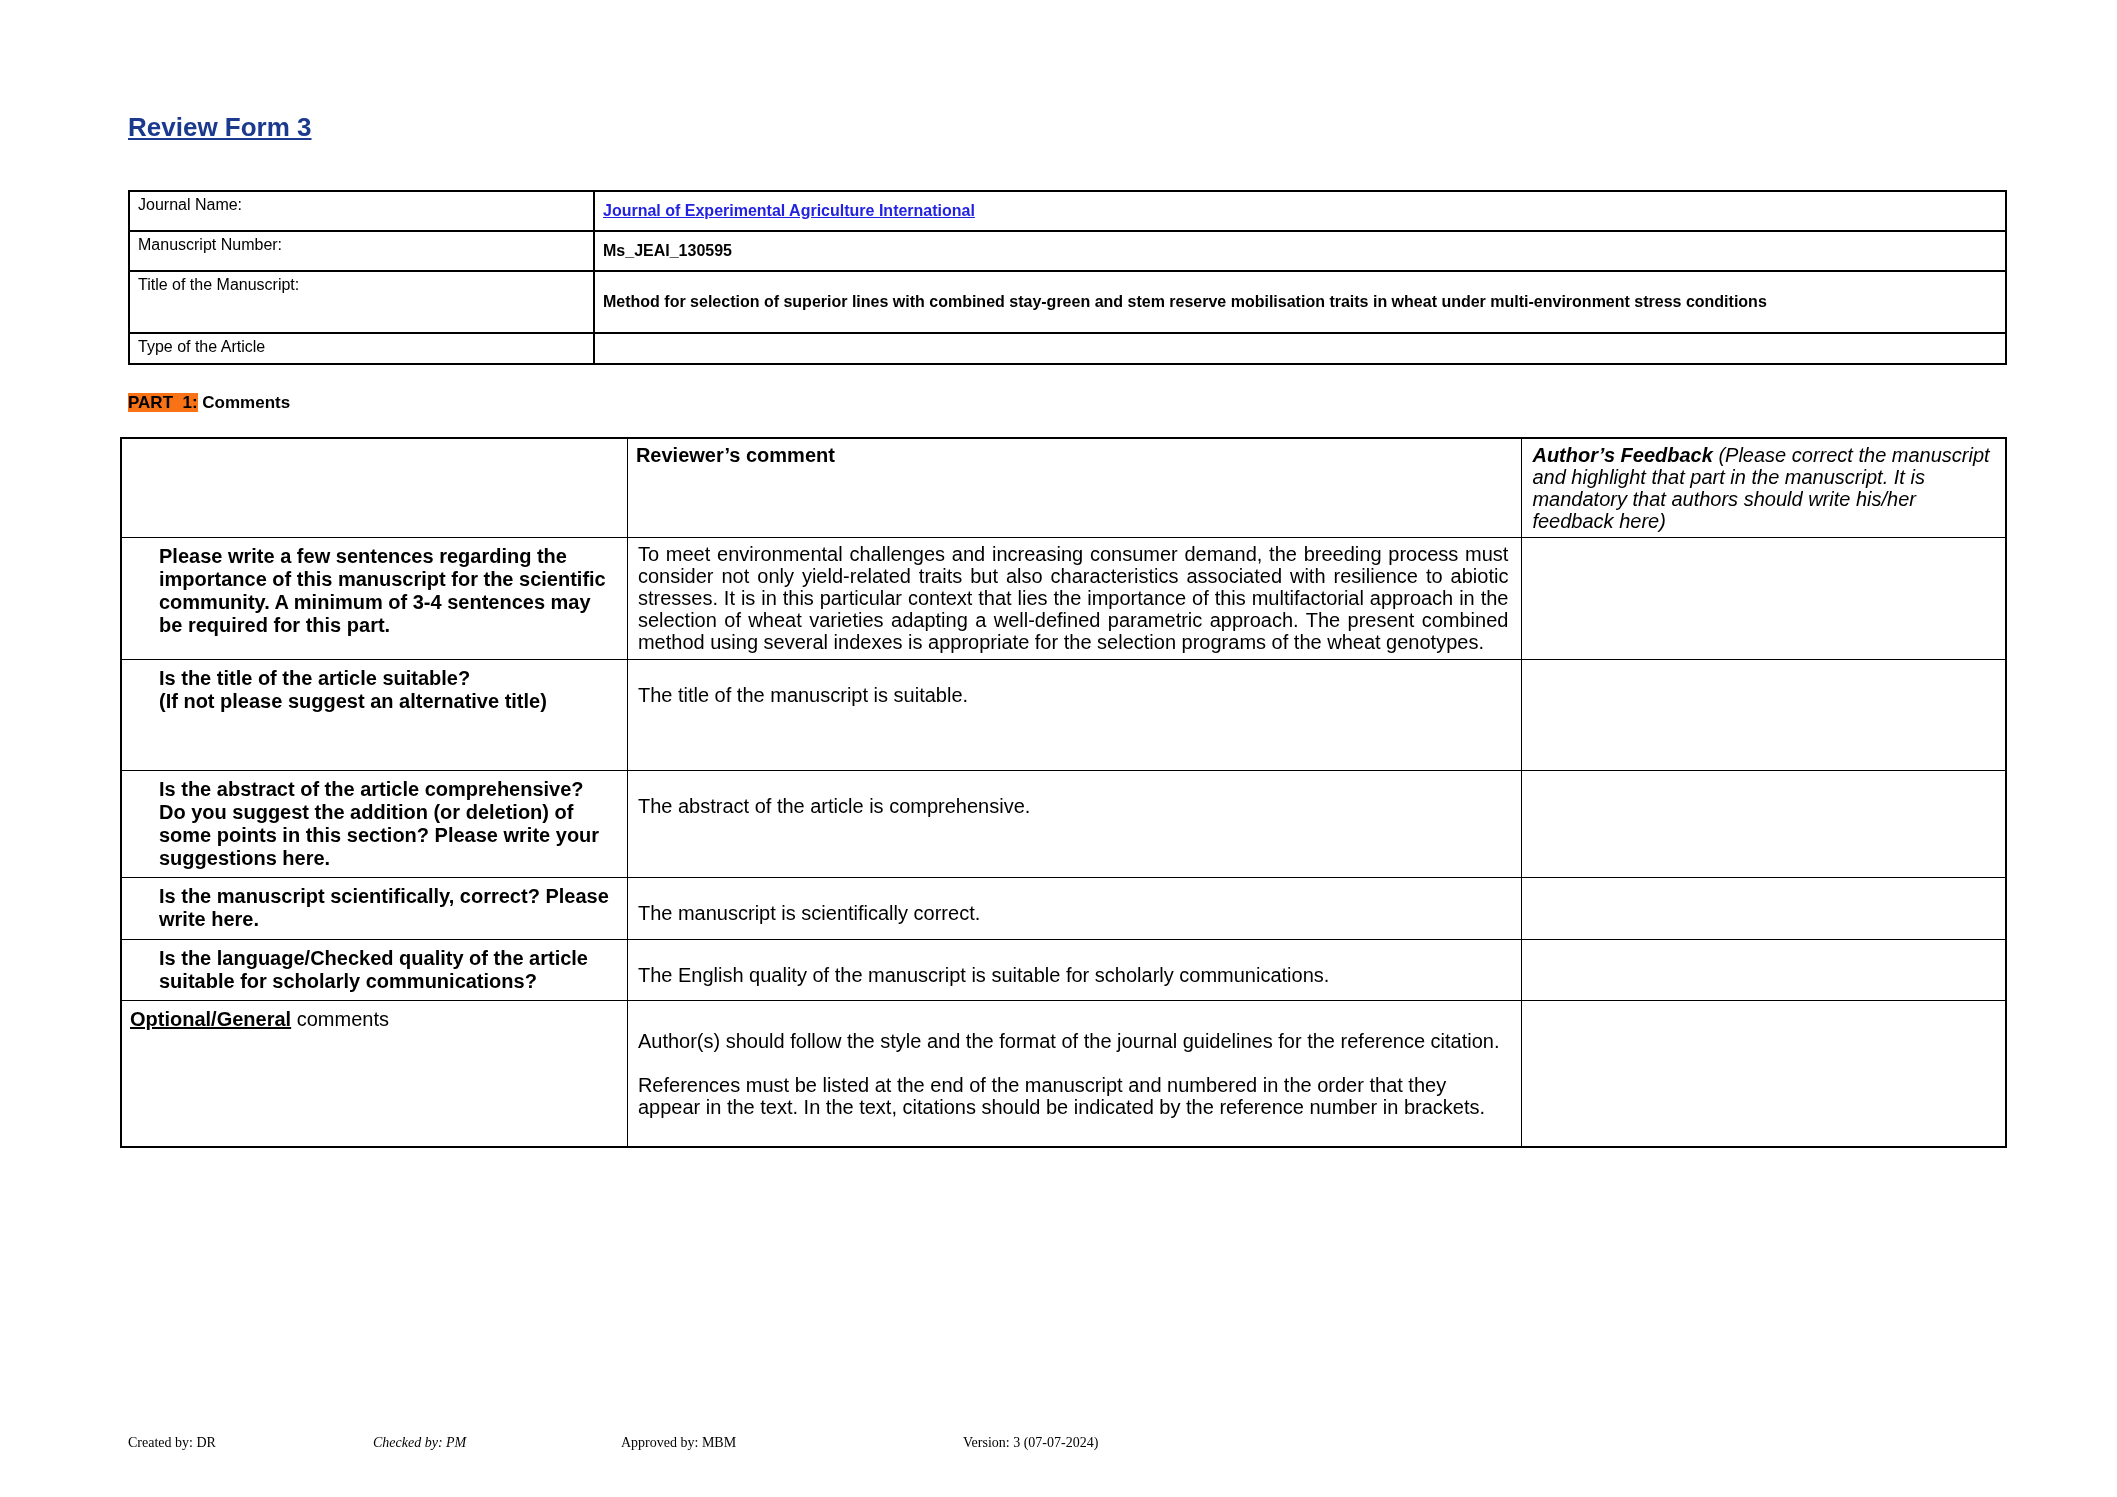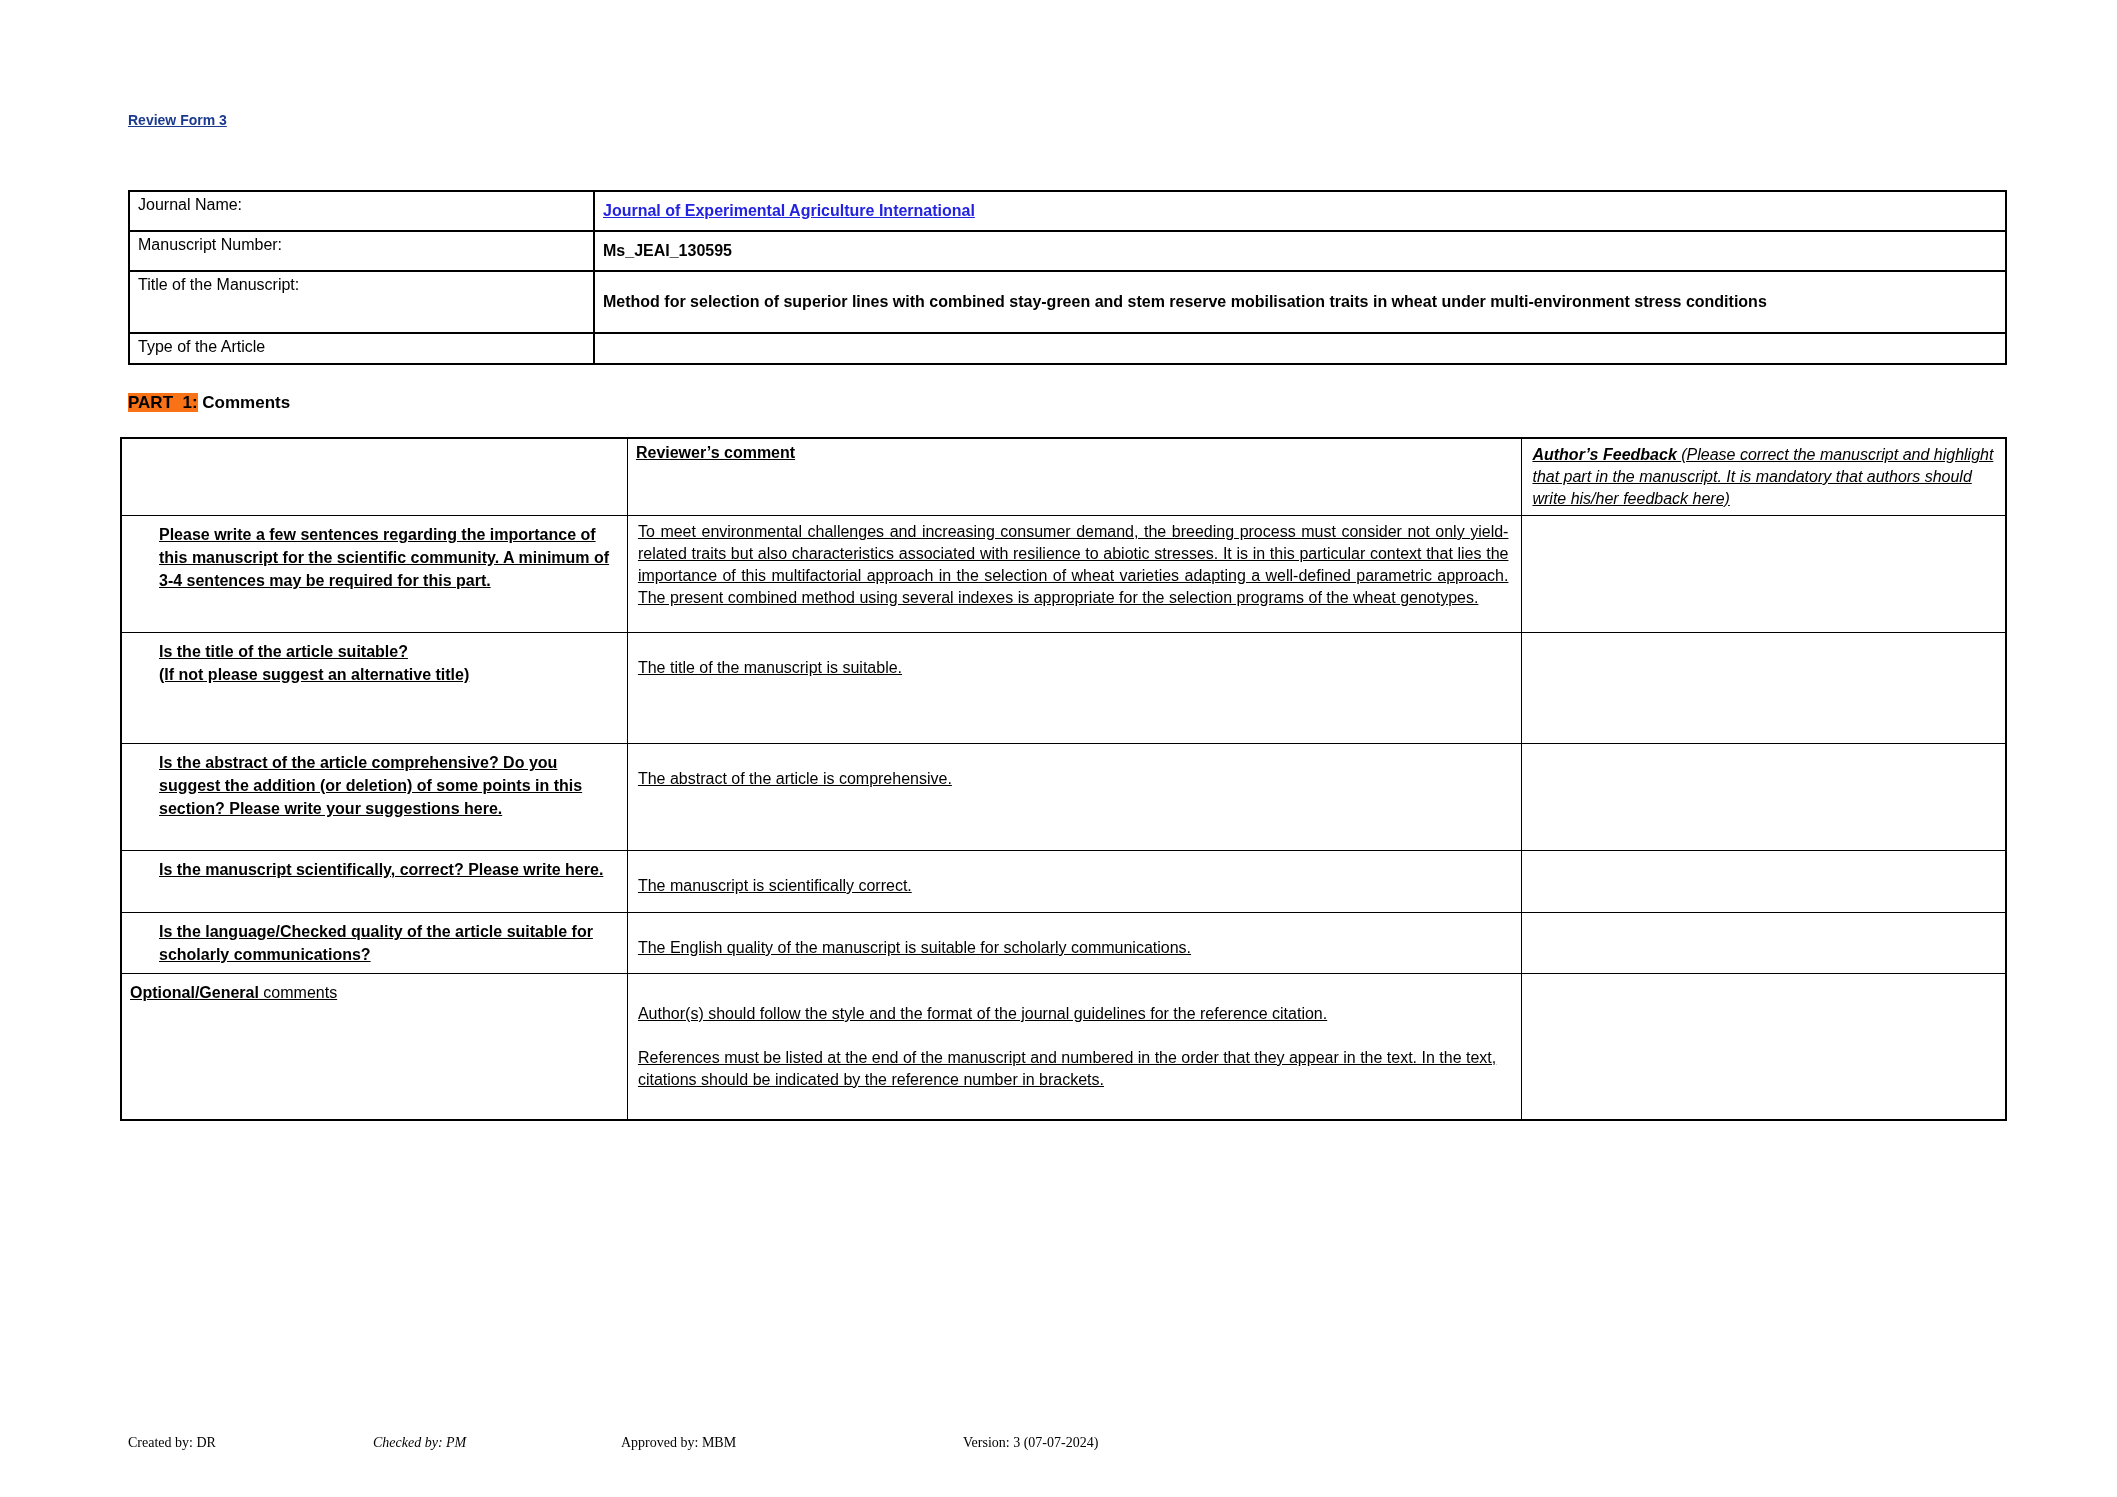--- a/index.html
+++ b/index.html
@@ -13,21 +13,21 @@
     background: #ffffff;
     overflow: hidden;
     color: #000;
   }
 
   
   .doc-title {
     position: absolute;
     left: 128px;
     top: 112px;
-    font-size: 14px;
+    font-size: 26px;
     font-weight: bold;
     text-decoration: underline;
     color: #1b3a8e;
   }
 
   
   .info-table {
     position: absolute;
     left: 128px;
     top: 190px;
@@ -68,22 +68,21 @@
   }
 
   
   .review-table {
     position: absolute;
     left: 120px;
     top: 437px;
     width: 1887px;
     border-collapse: collapse;
     table-layout: fixed;
-    font-size: 16px;
-    text-decoration: underline;
+    font-size: 20px;
   }
   .review-table td {
     border: 1px solid #000;
     vertical-align: top;
   }
   .review-table { border: 2px solid #000; }
   .col-q { width: 475px; }
   .col-r { width: 839px; }
   .col-a { width: 454px; }
 

